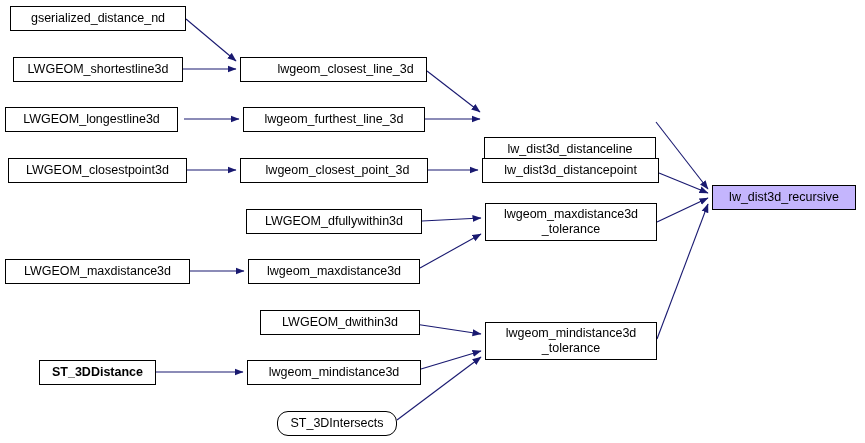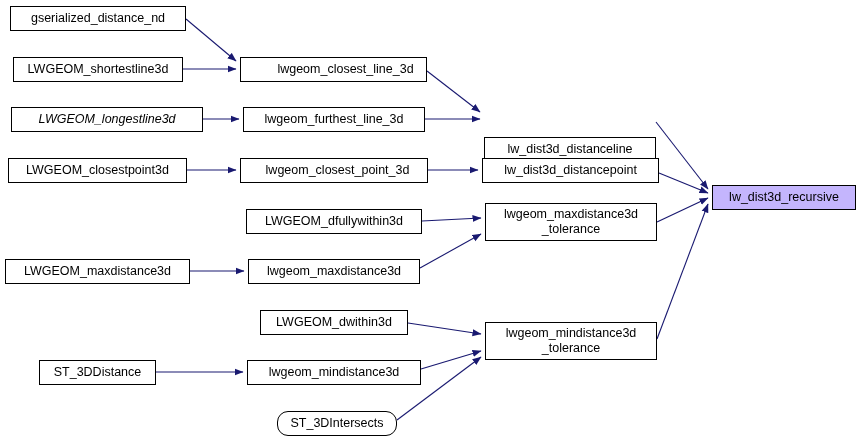--- a/index.html
+++ b/index.html
@@ -80,21 +80,21 @@
   <div>
       <div class="node" style="left: 10px; top: 6px; width: 176px; height: 25px;">
         <span>gserialized_distance_nd</span>
       </div>
       <div class="node" style="left: 13px; top: 57px; width: 170px; height: 25px;">
         <span>LWGEOM_shortestline3d</span>
       </div>
       <div class="node" style="left: 240px; top: 57px; width: 187px; height: 25px; padding-left: 24px;">
         <span>lwgeom_closest_line_3d</span>
       </div>
-      <div class="node" style="left: 11px; top: 107px; width: 192px; height: 25px; font-style: italic;">
+      <div class="node" style="left: 5px; top: 107px; width: 173px; height: 25px;">
         <span>LWGEOM_longestline3d</span>
       </div>
       <div class="node" style="left: 243px; top: 107px; width: 182px; height: 25px;">
         <span>lwgeom_furthest_line_3d</span>
       </div>
       <div class="node" style="left: 484px; top: 107px; width: 172px; height: 25px; margin-top: 30px;">
         <span>lw_dist3d_distanceline</span>
       </div>
       <div class="node" style="left: 8px; top: 158px; width: 179px; height: 25px;">
         <span>LWGEOM_closestpoint3d</span>
@@ -111,24 +111,24 @@
       <div class="node" style="left: 485px; top: 203px; width: 172px; height: 38px;">
         <span>lwgeom_maxdistance3d</span>
         <span>_tolerance</span>
       </div>
       <div class="node" style="left: 5px; top: 259px; width: 185px; height: 25px;">
         <span>LWGEOM_maxdistance3d</span>
       </div>
       <div class="node" style="left: 248px; top: 259px; width: 172px; height: 25px;">
         <span>lwgeom_maxdistance3d</span>
       </div>
-      <div class="node" style="left: 260px; top: 310px; width: 148px; height: 25px;">
+      <div class="node" style="left: 260px; top: 310px; width: 160px; height: 25px;">
         <span>LWGEOM_dwithin3d</span>
       </div>
-      <div class="node" style="left: 39px; top: 360px; width: 117px; height: 25px;">
+      <div class="node" style="left: 39px; top: 360px; width: 117px; height: 25px; font-weight: bold;">
         <span>ST_3DDistance</span>
       </div>
       <div class="node" style="left: 247px; top: 360px; width: 174px; height: 25px;">
         <span>lwgeom_mindistance3d</span>
       </div>
       <div class="node" style="left: 485px; top: 322px; width: 172px; height: 38px;">
         <span>lwgeom_mindistance3d</span>
         <span>_tolerance</span>
       </div>
       <div class="node" style="left: 277px; top: 411px; width: 120px; height: 25px; border-radius: 11px;">

